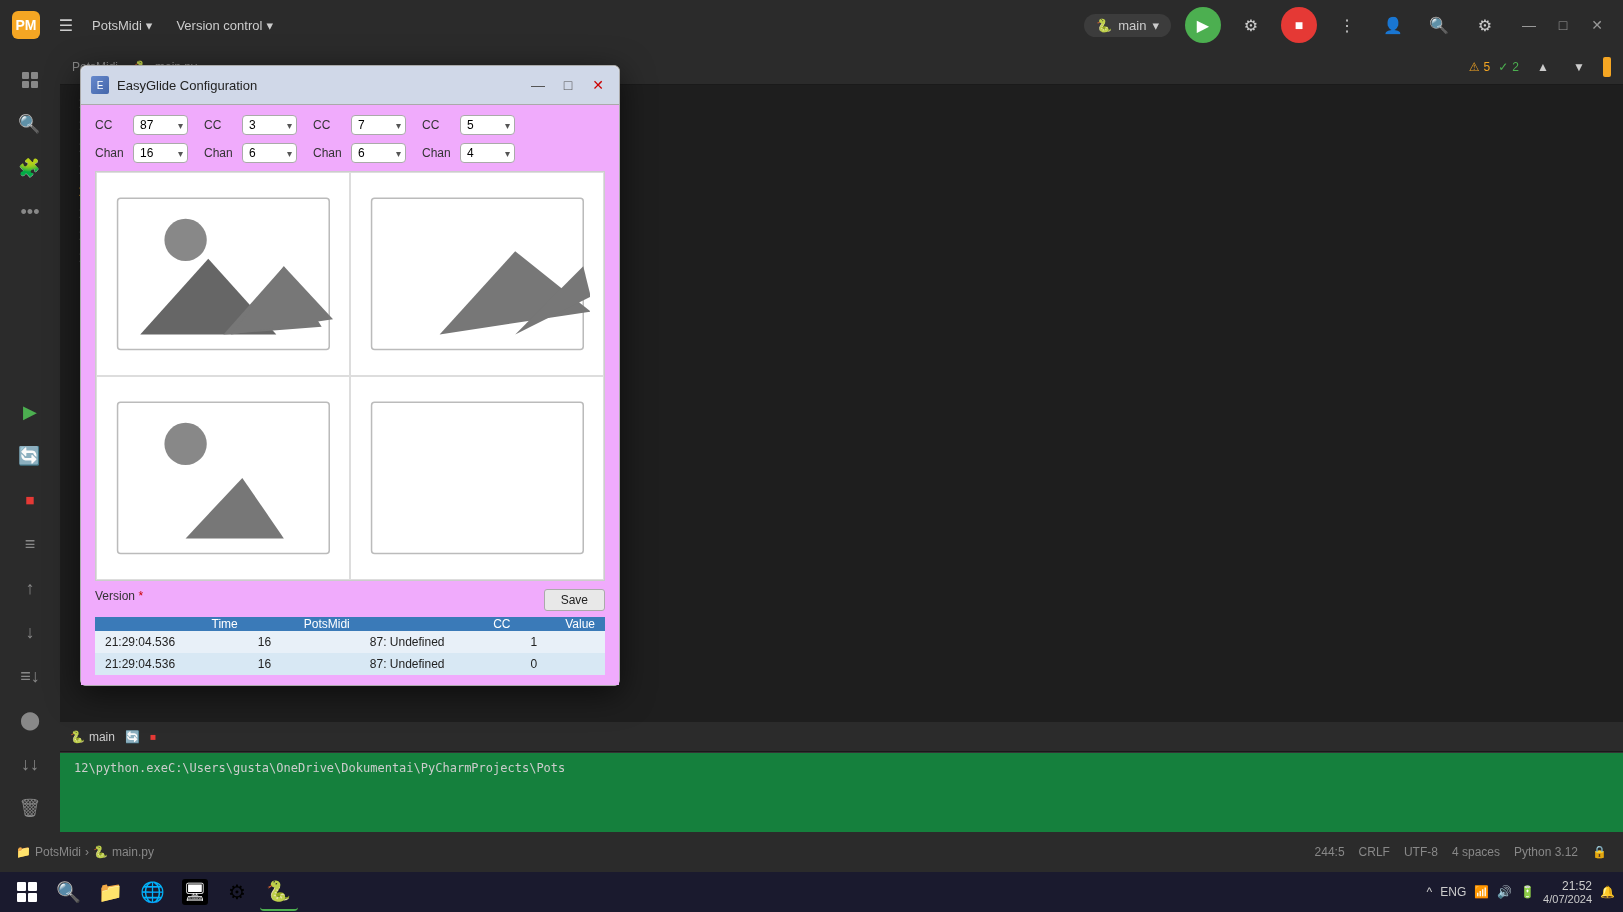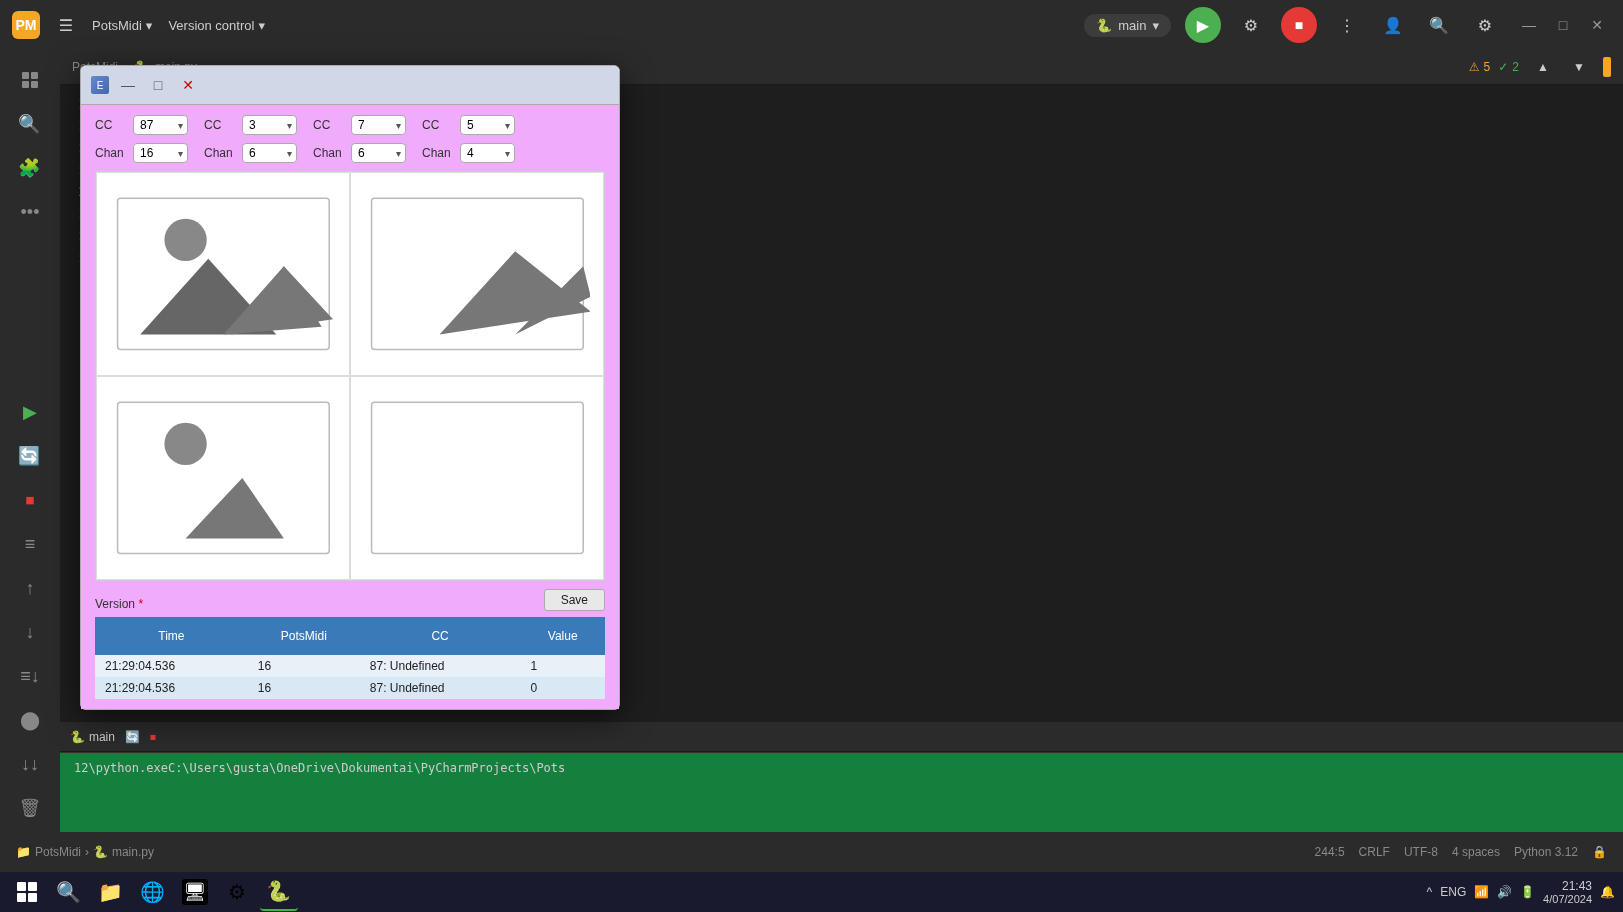--- a/index.html
+++ b/index.html
@@ -337,21 +337,21 @@
     }
 
     
     .img-placeholder {
       width: 90%; height: 90%;
     }
 
     
     .version-row {
       display: flex;
-      align-items: flex-end;
+      align-items: flex-start;
       margin-bottom: 6px;
     }
 
     .version-label {
       font-size: 12px;
       color: #333;
       flex: 1;
     }
 
     .version-asterisk {
@@ -374,22 +374,22 @@
       border-collapse: collapse;
       font-size: 12px;
     }
 
     .log-table thead tr {
       background: #3a7ab8;
       color: #fff;
     }
 
     .log-table th {
-      padding: 12px 10px;
-      text-align: center;
+      padding: 0 10px;
+      text-align: right;
       font-weight: normal;
     }
 
     .log-table tbody tr {
       background: #e8f0f8;
     }
 
     .log-table tbody tr:nth-child(even) {
       background: #d8e8f4;
     }
@@ -460,21 +460,21 @@
 <div class="title-bar">
   <div class="title-bar-logo">PM</div>
 
   <div class="btn-icon">☰</div>
 
   <div class="title-bar-menu">
     <span>PotsMidi</span>
     <span>▾</span>
   </div>
 
-  <div class="title-bar-menu" style="margin-left:6px;">
+  <div class="title-bar-menu" style="margin-left:14px;">
     <span>Version control</span>
     <span>▾</span>
   </div>
 
   <div class="title-bar-spacer"></div>
 
   <div class="title-bar-right">
     <div class="main-label">
       <span>🐍</span>
       <span>main</span>
@@ -586,20 +586,21 @@
       <span>12\python.exe</span><span>C:\Users\gusta\OneDrive\Dokumentai\PyCharmProjects\Pots</span>
     </div>
   </div>
 </div>
 
 <div class="modal-backdrop">
   <div class="dialog">
 
     <div class="dialog-titlebar">
       <div class="dialog-title-icon">E</div>
+      <div class="dialog-title-text">EasyGlide Configuration</div>
       <div class="dialog-btn">—</div>
       <div class="dialog-btn">□</div>
       <div class="dialog-btn close">✕</div>
     </div>
 
     <div class="dialog-body">
 
       <div class="config-row">
         <div class="config-group">
           <span class="config-label">CC</span>
@@ -810,18 +811,18 @@
 
   <div class="taskbar-spacer"></div>
 
   <div class="taskbar-right">
     <span style="cursor:pointer;">^</span>
     <span>ENG</span>
     <span>📶</span>
     <span>🔊</span>
     <span>🔋</span>
     <div style="text-align:right; cursor:pointer;">
-      <div>21:43</div>
+      <div>21:52</div>
       <div style="font-size:11px;">4/07/2024</div>
     </div>
     <span style="cursor:pointer;">🔔</span>
   </div>
 </div>
 
 </body></html>

